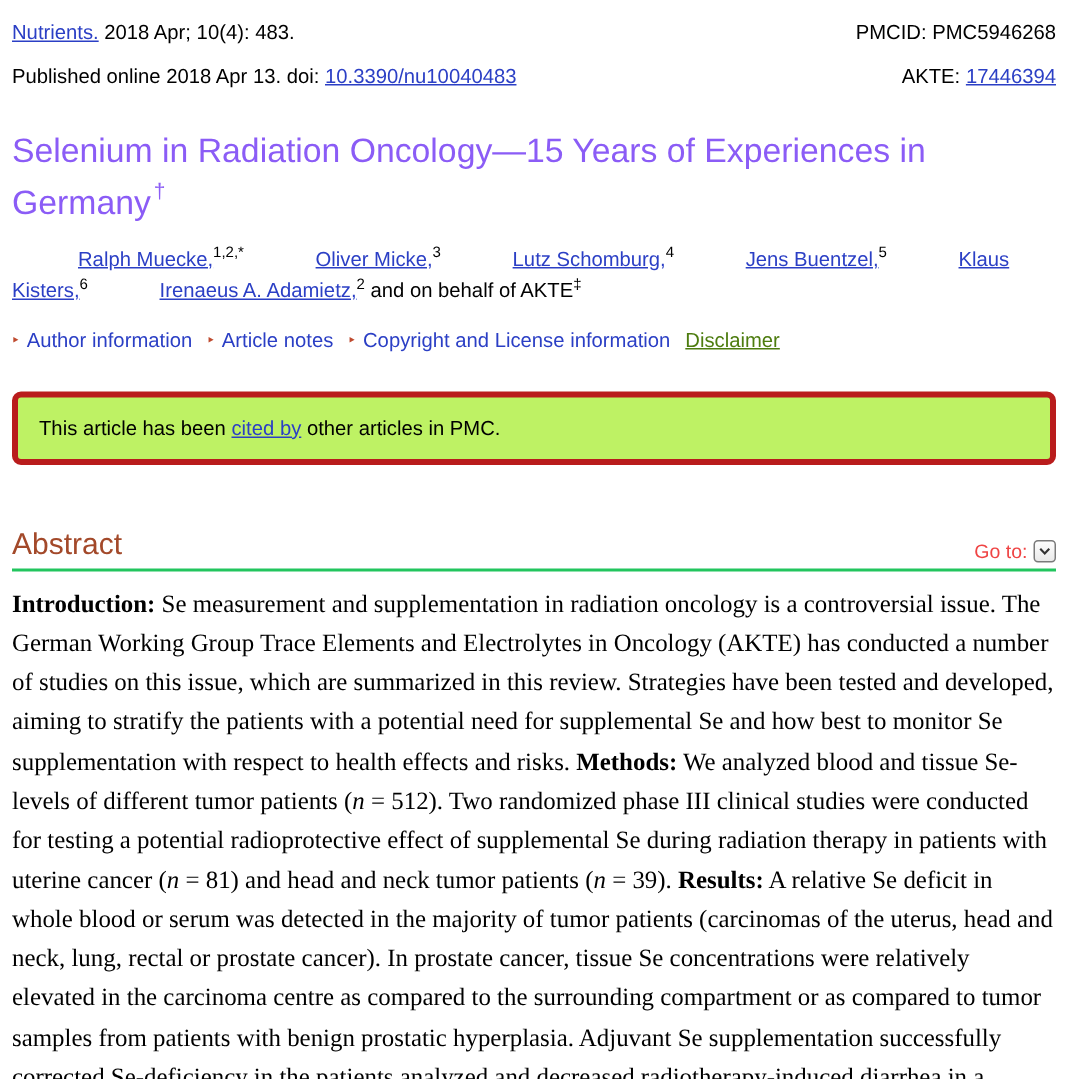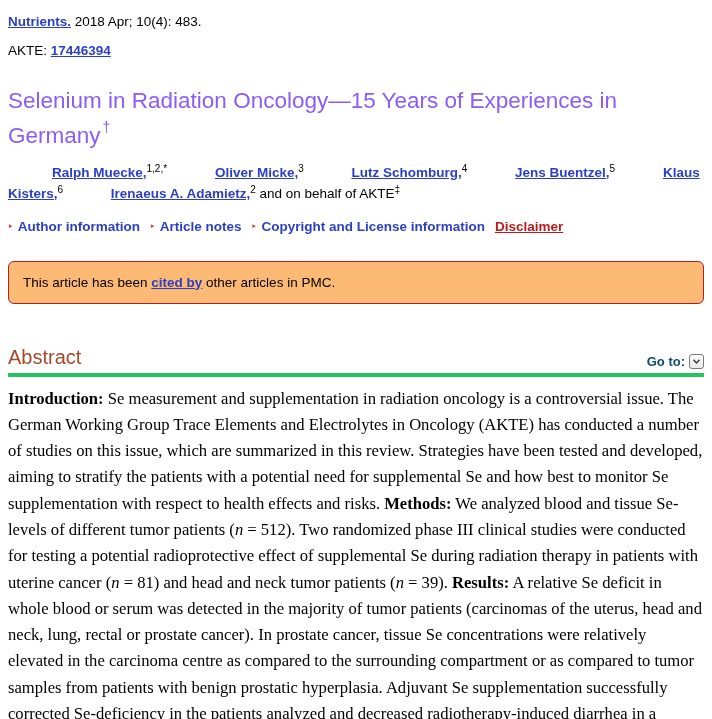--- a/index.html
+++ b/index.html
@@ -16,21 +16,21 @@
   
   .hrow {
     display: flex;
     justify-content: space-between;
     align-items: baseline;
     font-size: 13.5px;
     line-height: 20px;
     margin-top: 4px;
   }
   .hrow + .hrow { margin-top: 9px; }
-  a { color: #2b3fc5; text-decoration: none; cursor: pointer; font-weight: bold; }
+  a { color: #2b3fc5; text-decoration: none; cursor: pointer; }
   a.u { text-decoration: underline; }
 
   
   h1.title {
     font-size: 22.5px;
     font-weight: 400;
     line-height: 28px;
     margin-top: 26px;
     color: #8b5cf6;
   }
@@ -56,54 +56,54 @@
     margin-top: 14px;
     font-size: 13.5px;
     line-height: 18px;
   }
   .art-links .bullet {
     color: #bf4b2f;
     font-size: 13px;
     margin-right: 5px;
   }
   .art-links .lnk { margin-right: 10px; }
-  .art-links a.disc { text-decoration: underline; color: #b91c1c; }
+  .art-links a.disc { text-decoration: underline; color: #4d7c0f; }
 
   
   .cited-box {
     margin-top: 25px;
-    background: #fdba74;
-    border: 1px solid #b91c1c;
+    background: #bef264;
+    border: 4px solid #b91c1c;
     border-radius: 6px;
     padding: 13px 14px;
     font-size: 13.5px;
     color: #000;
   }
   .cited-box a { text-decoration: underline; }
 
   
   .sec-head {
     display: flex;
     justify-content: space-between;
     align-items: flex-end;
     margin-top: 22px;
     padding-bottom: 4px;
-    border-bottom: 4px solid #22c55e;
+    border-bottom: 2px solid #22c55e;
   }
   .sec-head h2 {
     font-size: 20px;
     font-weight: 400;
     color: #a3492a;
   }
   .goto {
     display: inline-flex;
     align-items: center;
     gap: 4px;
     font-size: 13px;
-    color: #0c4a6e;
+    color: #ef4444;
     margin-top: 28px;
   }
   .goto-icon {
     display: inline-flex;
     align-items: center;
     justify-content: center;
     width: 15px; height: 15px;
     border: 1px solid #7a7a7a;
     border-radius: 3px;
     background: linear-gradient(#fefefe, #e9e9e9);
@@ -123,23 +123,27 @@
 </style>
 </head>
 <body>
 
 <div class="page">
 
   <div class="hrow">
     <div>
       <a class="u" href="#">Nutrients.</a><span> 2018 Apr; 10(4): 483.</span>
     </div>
+    <div>PMCID: PMC5946268</div>
   </div>
 
   <div class="hrow">
+    <div>
+      <span>Published online 2018 Apr 13. doi: </span><a class="u" href="#">10.3390/nu10040483</a>
+    </div>
     <div>
       <span>AKTE: </span><a class="u" href="#">17446394</a>
     </div>
   </div>
 
   <h1 class="title">
     <span>Selenium in Radiation Oncology—15 Years of Experiences in Germany</span><sup class="dagger">†</sup>
   </h1>
 
   <div class="authors" id="authors"><a href="#">Ralph Muecke,</a><sup>1,2,*</sup> <a href="#">Oliver Micke,</a><sup>3</sup> <a href="#">Lutz Schomburg,</a><sup>4</sup> <a href="#">Jens Buentzel,</a><sup>5</sup> <a href="#">Klaus Kisters,</a><sup>6</sup> <a href="#">Irenaeus A. Adamietz,</a><sup>2</sup> <span>and on behalf of AKTE</span><sup>‡</sup></div>

